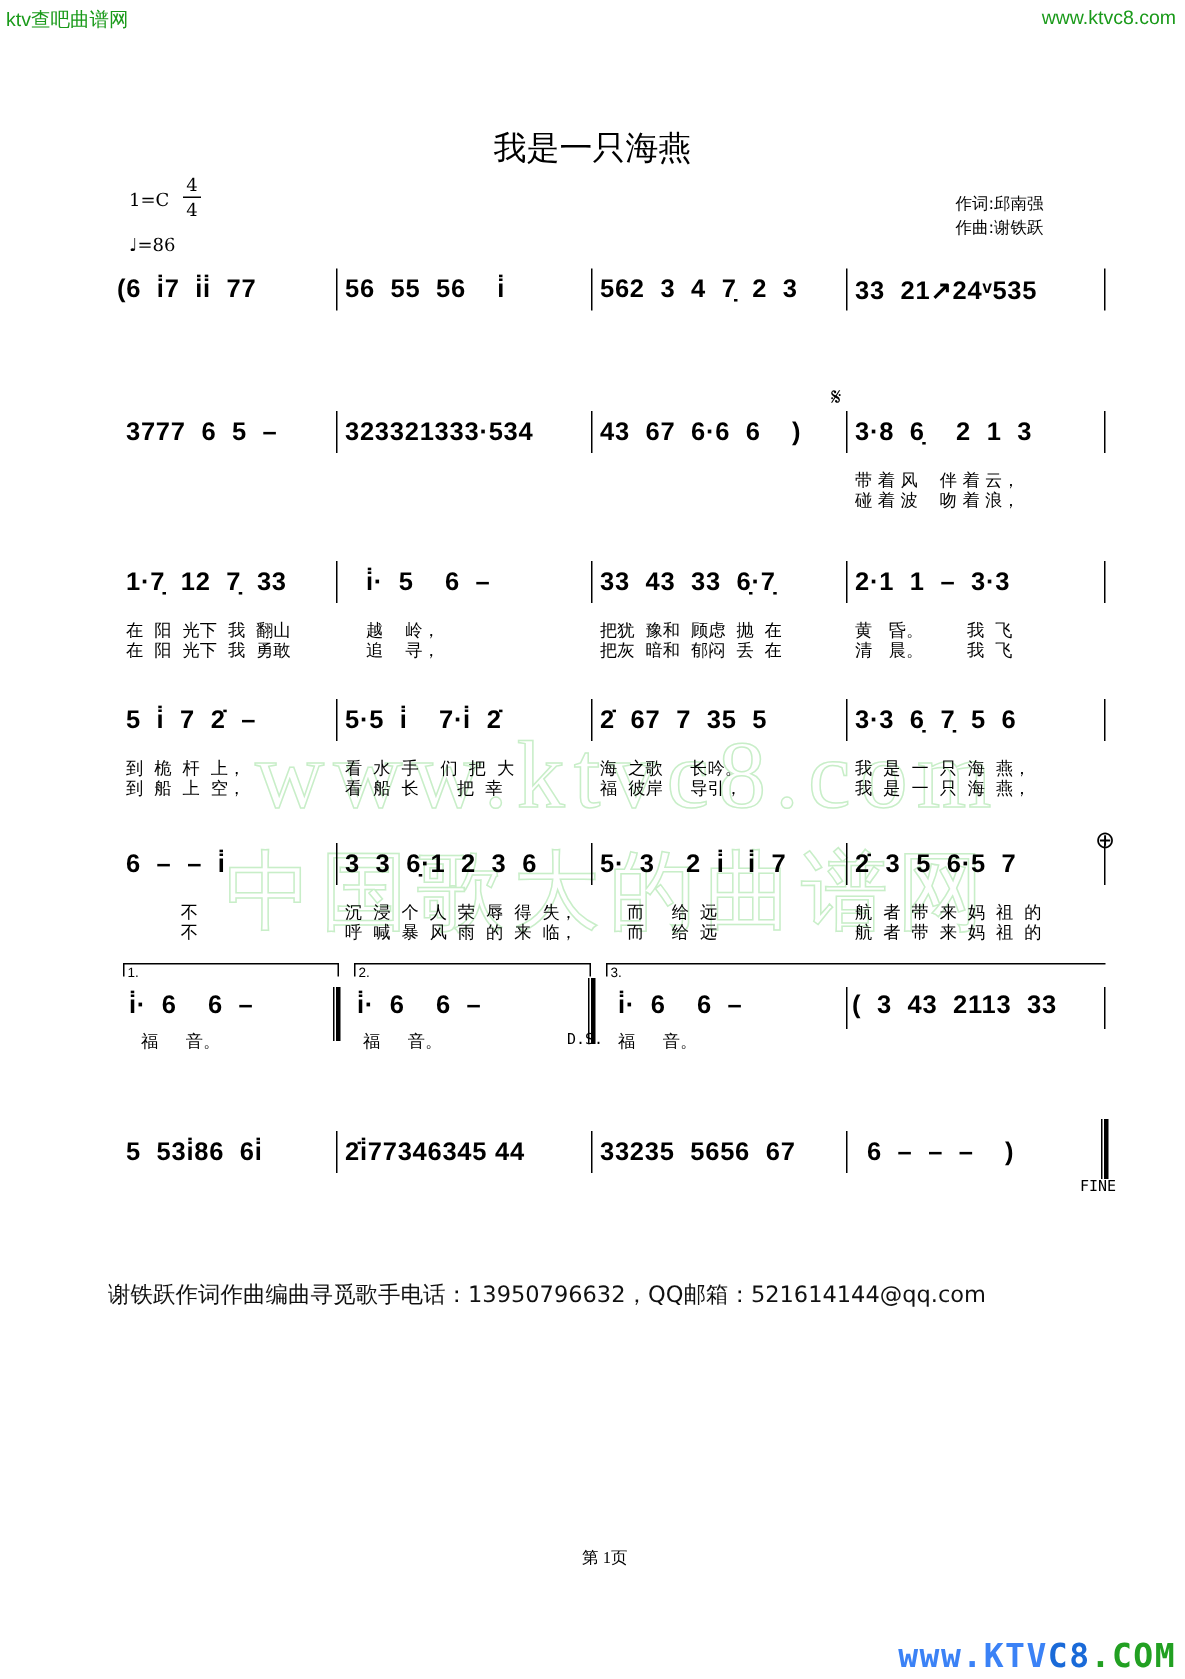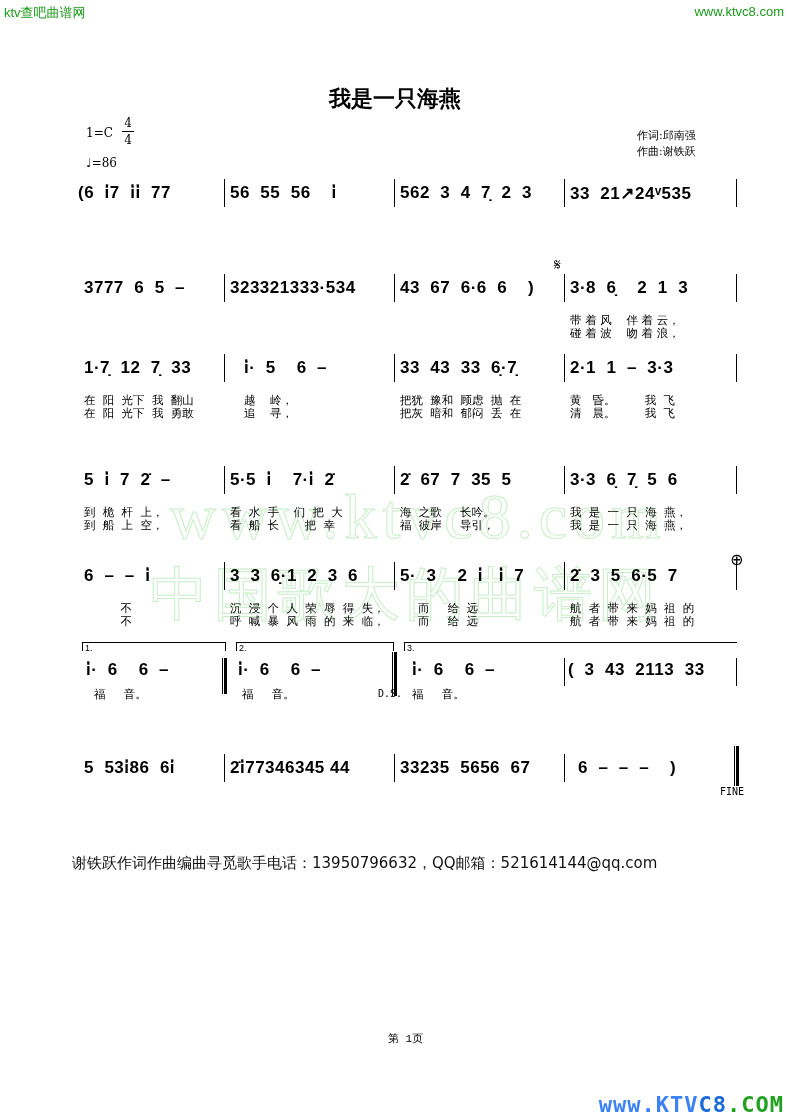--- a/index.html
+++ b/index.html
@@ -3,38 +3,38 @@
 <meta charset="utf-8">
 <style>
   html, body { margin: 0; padding: 0; }
   body {
     width: 790px; height: 1119px; background: #ffffff; position: relative; overflow: hidden;
     font-family: "Liberation Sans", "DejaVu Sans", sans-serif; color: #000;
   }
   .abs { position: absolute; }
   .site-left { left: 4px; top: 4px; font-size: 13px; color: #1a9a1a; }
   .site-right { right: 6px; top: 4px; font-size: 13px; color: #1a9a1a; }
-  .title { left: 0; width: 790px; top: 84px; text-align: center; font-size: 22px; font-family: "DejaVu Serif", serif; font-weight: bold; }
+  .title { left: 0; width: 790px; top: 84px; text-align: center; font-size: 22px; font-family: "DejaVu Serif", serif; }
   .key { left: 86px; top: 126px; font-size: 12px; font-family: "DejaVu Serif", serif; }
   .timesig { left: 122px; top: 116px; font-size: 12px; font-family: "DejaVu Serif", serif; text-align: center; line-height: 14px; width: 12px; }
   .timesig .bar { border-top: 1px solid #000; margin: 1px 0; }
   .tempo { left: 86px; top: 156px; font-size: 12px; font-family: "DejaVu Serif", serif; }
   .credits { left: 637px; top: 128px; font-size: 11px; line-height: 16px; font-family: "DejaVu Sans", sans-serif; }
   .watermark1 { left: 170px; top: 480px; font-size: 64px; color: transparent; -webkit-text-stroke: 1px #c8eec8; font-family: "Liberation Serif", serif; letter-spacing: 6px; }
   .watermark2 { left: 150px; top: 556px; font-size: 58px; color: transparent; -webkit-text-stroke: 1px #c8eec8; letter-spacing: 6px; }
   .row { position: absolute; left: 78px; width: 662px; height: 40px; }
   .bar-line { position: absolute; top: 4px; width: 1px; height: 28px; background: #000; }
   .bar-dbl { position: absolute; top: 0px; width: 5px; height: 36px; border-left: 1px solid #000; border-right: 3px solid #000; box-sizing: border-box; }
   .notes { position: absolute; top: 8px; font-weight: bold; font-size: 17px; font-family: "Liberation Sans", sans-serif; white-space: pre; letter-spacing: 0.5px; }
   .lyrics { position: absolute; font-size: 11.5px; line-height: 13px; white-space: pre; font-family: "DejaVu Sans", sans-serif; }
   .volta { position: absolute; height: 8px; border-top: 1px solid #000; border-left: 1px solid #000; font-size: 9px; padding-left: 2px; }
   .volta.closed { border-right: 1px solid #000; }
   .small { position: absolute; font-size: 10px; font-family: "DejaVu Sans Mono", monospace; }
   .footer-note { left: 72px; top: 854px; font-size: 15px; font-family: "DejaVu Sans", sans-serif; color: #111; }
-  .page-num { left: 388px; top: 1031px; font-size: 11px; font-family: Liberation Mono, monospace; }
+  .page-num { left: 388px; top: 1031px; font-size: 11px; font-family: Liberation Serif, serif; }
   .logo { right: 6px; top: 1092px; font-size: 22px; font-weight: bold; letter-spacing: 1px; font-family: "DejaVu Sans Mono", monospace; }
   .logo .w { color: #3b82f6; } .logo .k { color: #3b82f6; } .logo .c8 { color: #1a6ad8; } .logo .com { color: #22a022; }
   .symbol { position: absolute; font-size: 16px; }
 </style>
 </head>
 <body>
 
 <div class="abs site-left">ktv查吧曲谱网</div>
 <div class="abs site-right">www.ktvc8.com</div>
 
@@ -72,21 +72,21 @@
   <div class="bar-line" style="left:316px"></div>
   <span class="notes" style="left:322px">43  67  6·6  6    )</span>
   <span class="symbol" style="left:476px;top:-14px">𝄋</span>
   <div class="bar-line" style="left:486px"></div>
   <span class="notes" style="left:492px">3·8  6̣    2  1  3</span>
   <div class="bar-line" style="left:658px"></div>
   <span class="lyrics" style="left:492px;top:44px">带 着 风    伴 着 云，</span>
   <span class="lyrics" style="left:492px;top:57px">碰 着 波    吻 着 浪，</span>
 </div>
 
-<div class="row" style="top:350px">
+<div class="row" style="top:370px">
   <span class="notes" style="left:6px">1·7̣  12  7̣  33</span>
   <div class="bar-line" style="left:146px"></div>
   <span class="notes" style="left:166px">i̇·  5    6  –</span>
   <div class="bar-line" style="left:316px"></div>
   <span class="notes" style="left:322px">33  43  33  6̣·7̣</span>
   <div class="bar-line" style="left:486px"></div>
   <span class="notes" style="left:492px">2·1  1  –  3·3</span>
   <div class="bar-line" style="left:658px"></div>
   <span class="lyrics" style="left:6px;top:44px">在  阳  光下  我  翻山</span>
   <span class="lyrics" style="left:6px;top:57px">在  阳  光下  我  勇敢</span>

